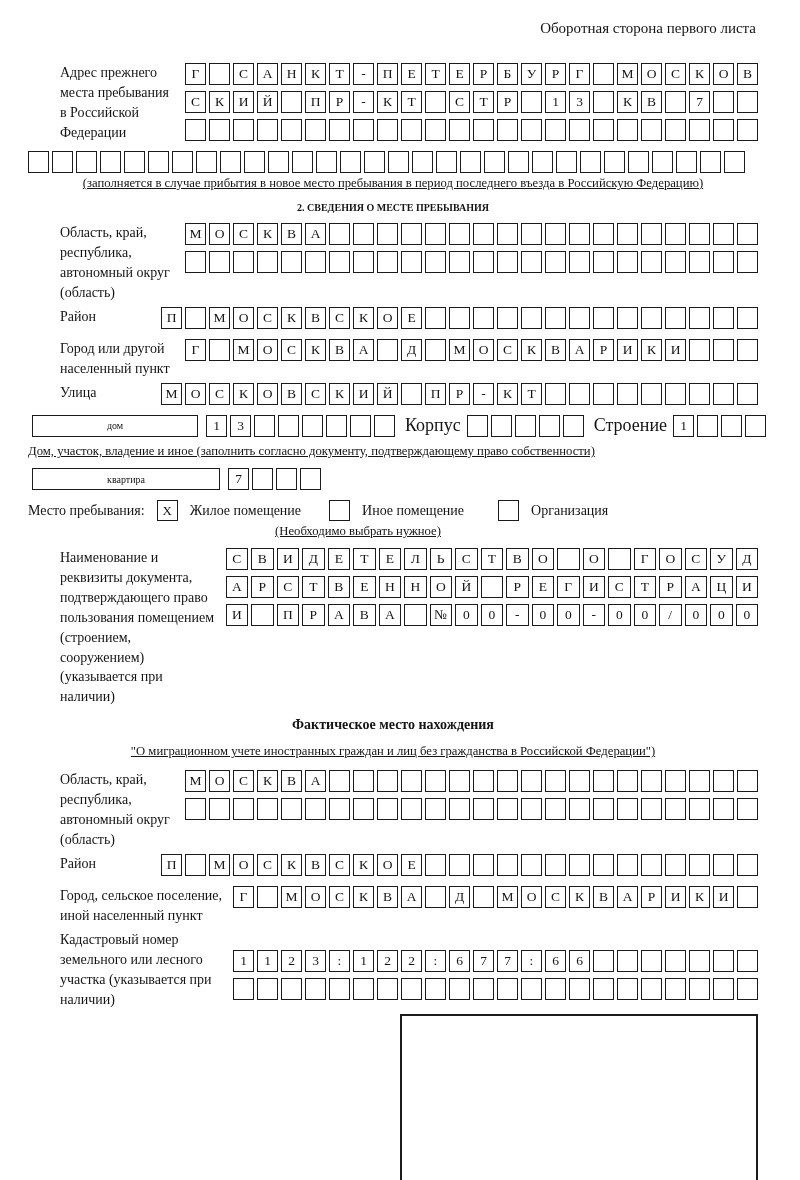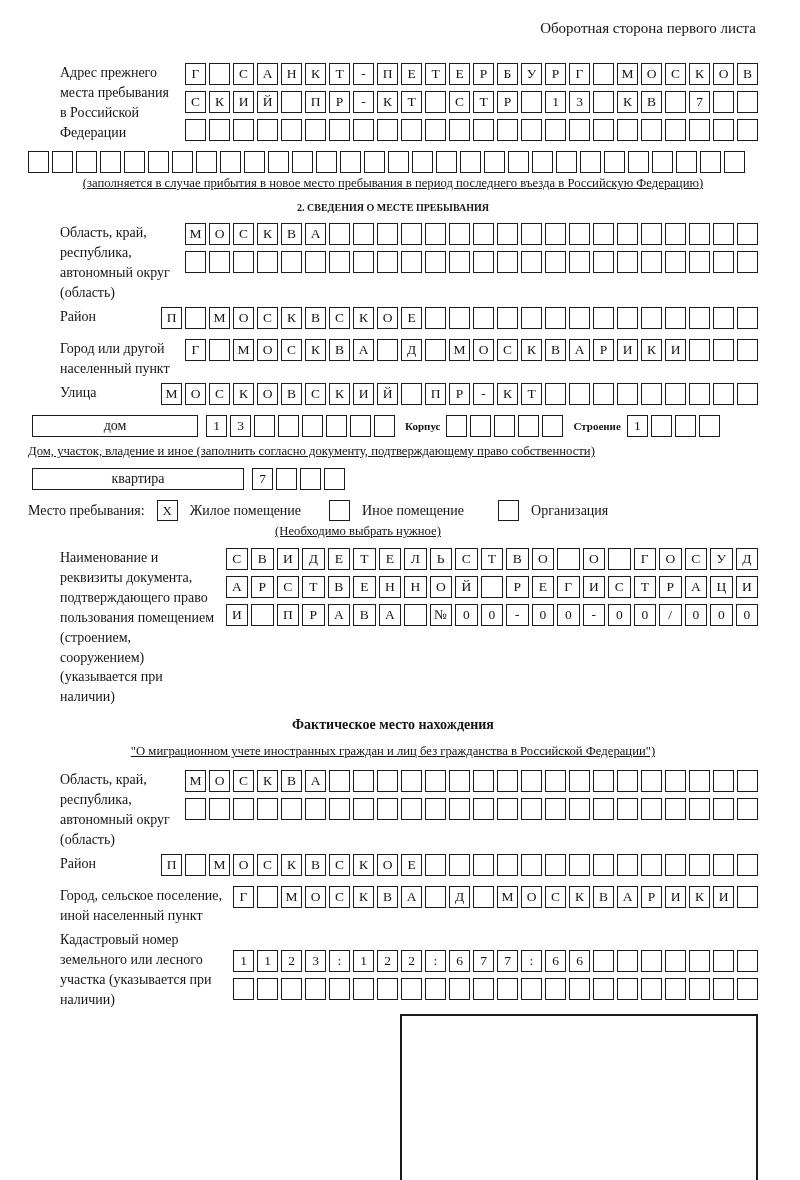--- a/index.html
+++ b/index.html
@@ -12,23 +12,23 @@
   .cells{display:flex;gap:3px;margin-bottom:6px;justify-content:flex-end;}
   .cell{flex:none;width:21px;height:22px;box-sizing:border-box;border:1.6px solid #1c1c1c;
         display:flex;align-items:center;justify-content:center;font-size:13.5px;}
   .wide .cell{width:22.5px;}
   .fullrow{justify-content:flex-start;margin-bottom:2px;}
   .note{font-size:12.7px;line-height:1.35;text-decoration:underline;}
   .center{text-align:center;}
   .sect-title{font-size:10px;font-weight:bold;text-align:center;margin:8px 0 10px 0;}
   .inline-row{display:flex;align-items:center;margin:2px 0 6px 0;}
   .wbox{box-sizing:border-box;height:22px;border:1.6px solid #1c1c1c;display:flex;
-        align-items:center;justify-content:center;font-size:14px;flex:none;}
+        align-items:center;justify-content:center;font-size:10px;flex:none;}
   .mini{display:flex;gap:3px;margin-left:8px;}
-  .ilabel{font-size:11px;margin:0 4px 0 10px;font-weight:bold;}
+  .ilabel{font-size:18px;margin:0 4px 0 10px;}
   .cb{flex:none;width:21px;height:21px;box-sizing:border-box;border:1.6px solid #1c1c1c;
       display:flex;align-items:center;justify-content:center;font-size:13px;margin:0 12px;}
   .mesto-row{display:flex;align-items:center;margin:10px 0 2px 0;font-size:14px;}
   .doc-block{margin-top:8px;min-height:128px;}
   .fact-title{font-size:14px;font-weight:bold;text-align:center;margin:10px 0 10px 0;}
   .stamp-box{width:358px;height:172px;box-sizing:border-box;border:2px solid #1c1c1c;margin-left:auto;}
   .oblast-block{min-height:80px;}
   .mb10{margin-bottom:10px;}
 </style>
 </head>
@@ -331,21 +331,21 @@
     <div class="mini cells" style="margin-bottom:0;margin-left:2px;">
         <span class="cell">1</span>
         <span class="cell"></span>
         <span class="cell"></span>
         <span class="cell"></span>
       </div>
   </div>
   <div class="note">Дом, участок, владение и иное (заполнить согласно документу, подтверждающему право собственности)</div>
 
   <div class="inline-row" style="margin-top:8px;">
-    <div class="wbox" style="width:212px;margin-left:4px;">квартира</div>
+    <div class="wbox" style="width:188px;margin-left:4px;">квартира</div>
     <div class="mini cells" style="margin-bottom:0;">
         <span class="cell">7</span>
         <span class="cell"></span>
         <span class="cell"></span>
         <span class="cell"></span>
       </div>
   </div>
 
   <div class="mesto-row">
     <span>Место пребывания:</span>

